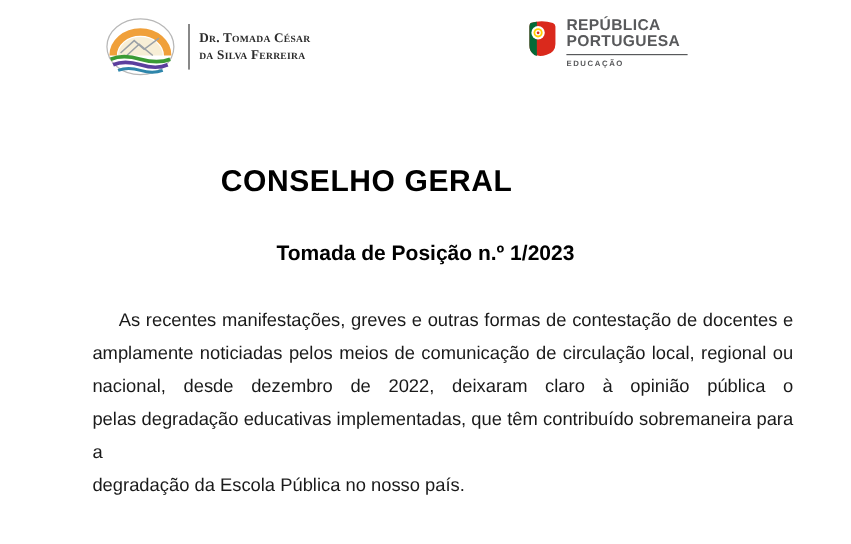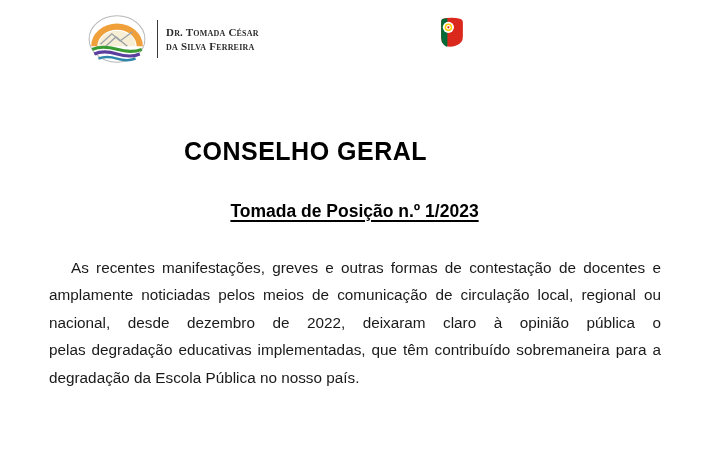--- a/index.html
+++ b/index.html
@@ -49,29 +49,28 @@
   .doc-title {
     position: absolute; left: 0; top: 137px; width: 611px;
     text-align: center; font-weight: bold; font-size: 25px;
     letter-spacing: 0.5px; color: #000;
   }
   .doc-subtitle {
     position: absolute; left: 0; top: 201px; width: 709px;
     text-align: center; font-weight: bold; font-size: 17.5px; color: #000;
   }
   .doc-subtitle span {
-    text-decoration: underline;
     text-decoration-thickness: 1.8px;
     text-underline-offset: 3px;
   }
   .doc-body {
     position: absolute; left: 49px; top: 254px; width: 612px;
     font-size: 15.3px; line-height: 27.4px; color: #1a1a1a;
   }
-  .pline { text-align: justify; text-align-last: justify; white-space: normal; }
+  .pline { text-align: justify; text-align-last: justify; white-space: normal; margin-left: 28px; }
   .pline.first { text-indent: 22px; }
   .pline.last { text-align-last: left; }
 </style>
 </head>
 <body>
 
 <div>
 
   <div class="school-logo">
     <svg class="crest" viewBox="0 0 60 50" aria-hidden="true">
@@ -93,20 +92,28 @@
 
   <div class="gov-logo">
     <svg class="flag" viewBox="0 0 24 30" aria-hidden="true">
       <path d="M3 2 Q 12 -0.5 21 2 Q 23 2.8 23 5 V 19 Q 23 25.5 16 27.8 Q 8.5 30.2 4.5 26.5 Q 2 24.3 2 20 V 5 Q 2 2.8 3 2 Z" fill="#da291c"></path>
       <path d="M3 2 Q 5.5 1.3 8 1.1 V 28.8 Q 5.5 28.3 4.5 26.5 Q 2 24.3 2 20 V 5 Q 2 2.8 3 2 Z" fill="#046a38"></path>
       <circle cx="9" cy="10" r="5.4" fill="#ffffff"></circle>
       <circle cx="9" cy="10" r="3.7" fill="#ffd100"></circle>
       <circle cx="9" cy="10" r="2.2" fill="#ffffff"></circle>
       <circle cx="9" cy="10" r="1.1" fill="#da291c"></circle>
     </svg>
+    <div class="gov-text">
+      <div class="gov-wordmark">
+        <div>REPÚBLICA</div>
+        <div>PORTUGUESA</div>
+      </div>
+      <div class="gov-rule"></div>
+      <div class="gov-department">EDUCAÇÃO</div>
+    </div>
   </div>
 
   <h1 class="doc-title">CONSELHO GERAL</h1>
 
   <h2 class="doc-subtitle"><span>Tomada de Posição n.º 1/2023</span></h2>
 
   <div class="doc-body">
     <div class="pline first">As recentes manifestações, greves e outras formas de contestação de docentes e</div>
     <div class="pline">amplamente noticiadas pelos meios de comunicação de circulação local, regional ou</div>
     <div class="pline">nacional, desde dezembro de 2022, deixaram claro à opinião pública o</div>

